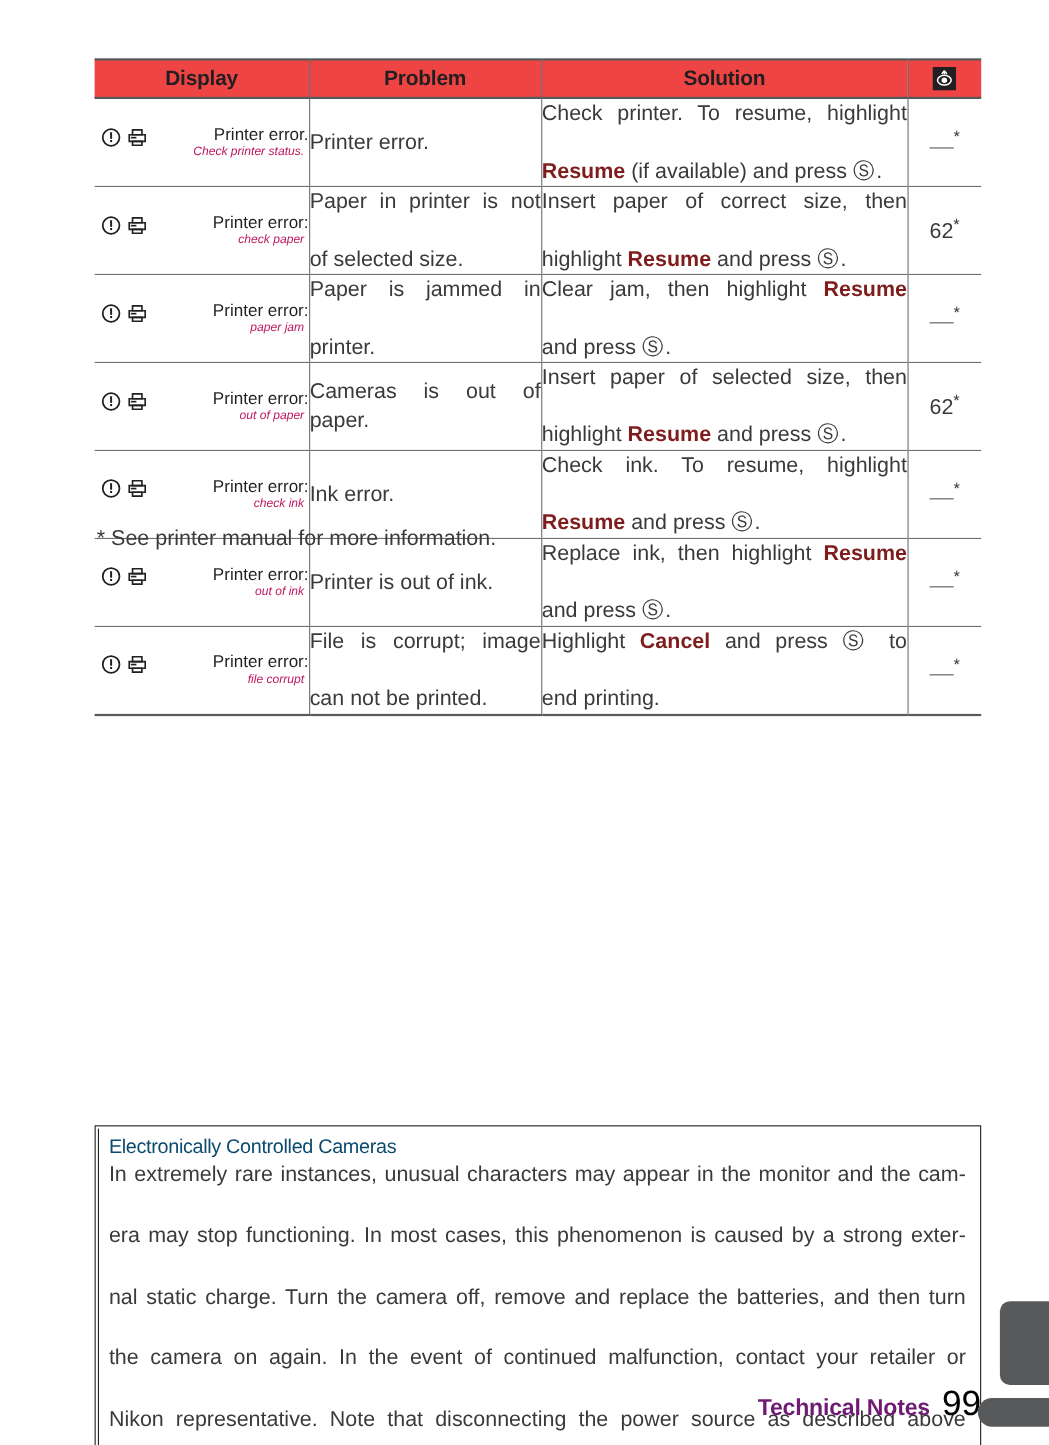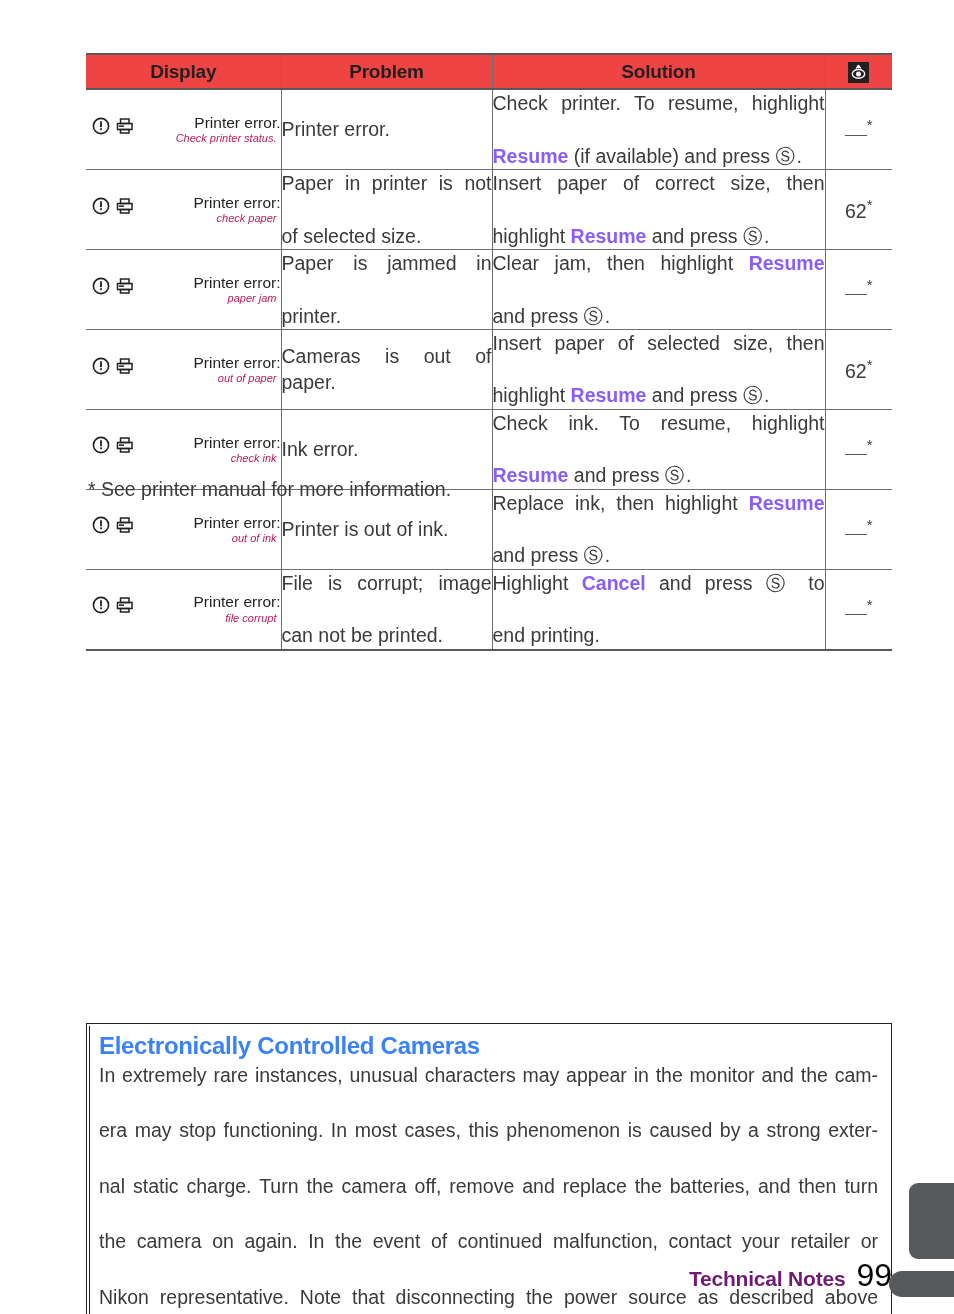--- a/index.html
+++ b/index.html
@@ -117,21 +117,21 @@
     font-size: 19.5px;
     text-align: justify;
   }
   .cell-solution .jt { display: block; }
   .cell-solution .jt:after {
     content: "";
     display: inline-block;
     width: 100%;
   }
   .cell-solution .lastline:after { content: none; }
-  .cell-solution b, .cell-problem b { font-weight: bold; color: #8b5cf6; }
+  .cell-solution b, .cell-problem b { font-weight: bold; color: #7f1d1d; }
 
   
   .cell-ref {
     text-align: center;
     font-size: 20px;
     color: #3a3a3a;
     white-space: nowrap;
   }
   .cell-ref .star {
     font-size: 15px;
@@ -176,23 +176,23 @@
     padding: 2px;
   }
   .note-inner {
     border: 1.6px solid #231f20;
     border-top: none;
     border-right: none;
     border-bottom: none;
     padding: 6px 11px 10px 9px;
   }
   .note-title {
-    font-size: 24px;
-    font-weight: bold;
-    color: #3b82f6;
+    font-size: 18px;
+    font-weight: normal;
+    color: #0c4a6e;
     letter-spacing: -0.3px;
     margin-bottom: 2px;
   }
   .note-body {
     font-size: 19.5px;
     color: #3a3a3a;
     line-height: 1.42;
     text-align: justify;
   }
   .note-body .jt { display: block; }

